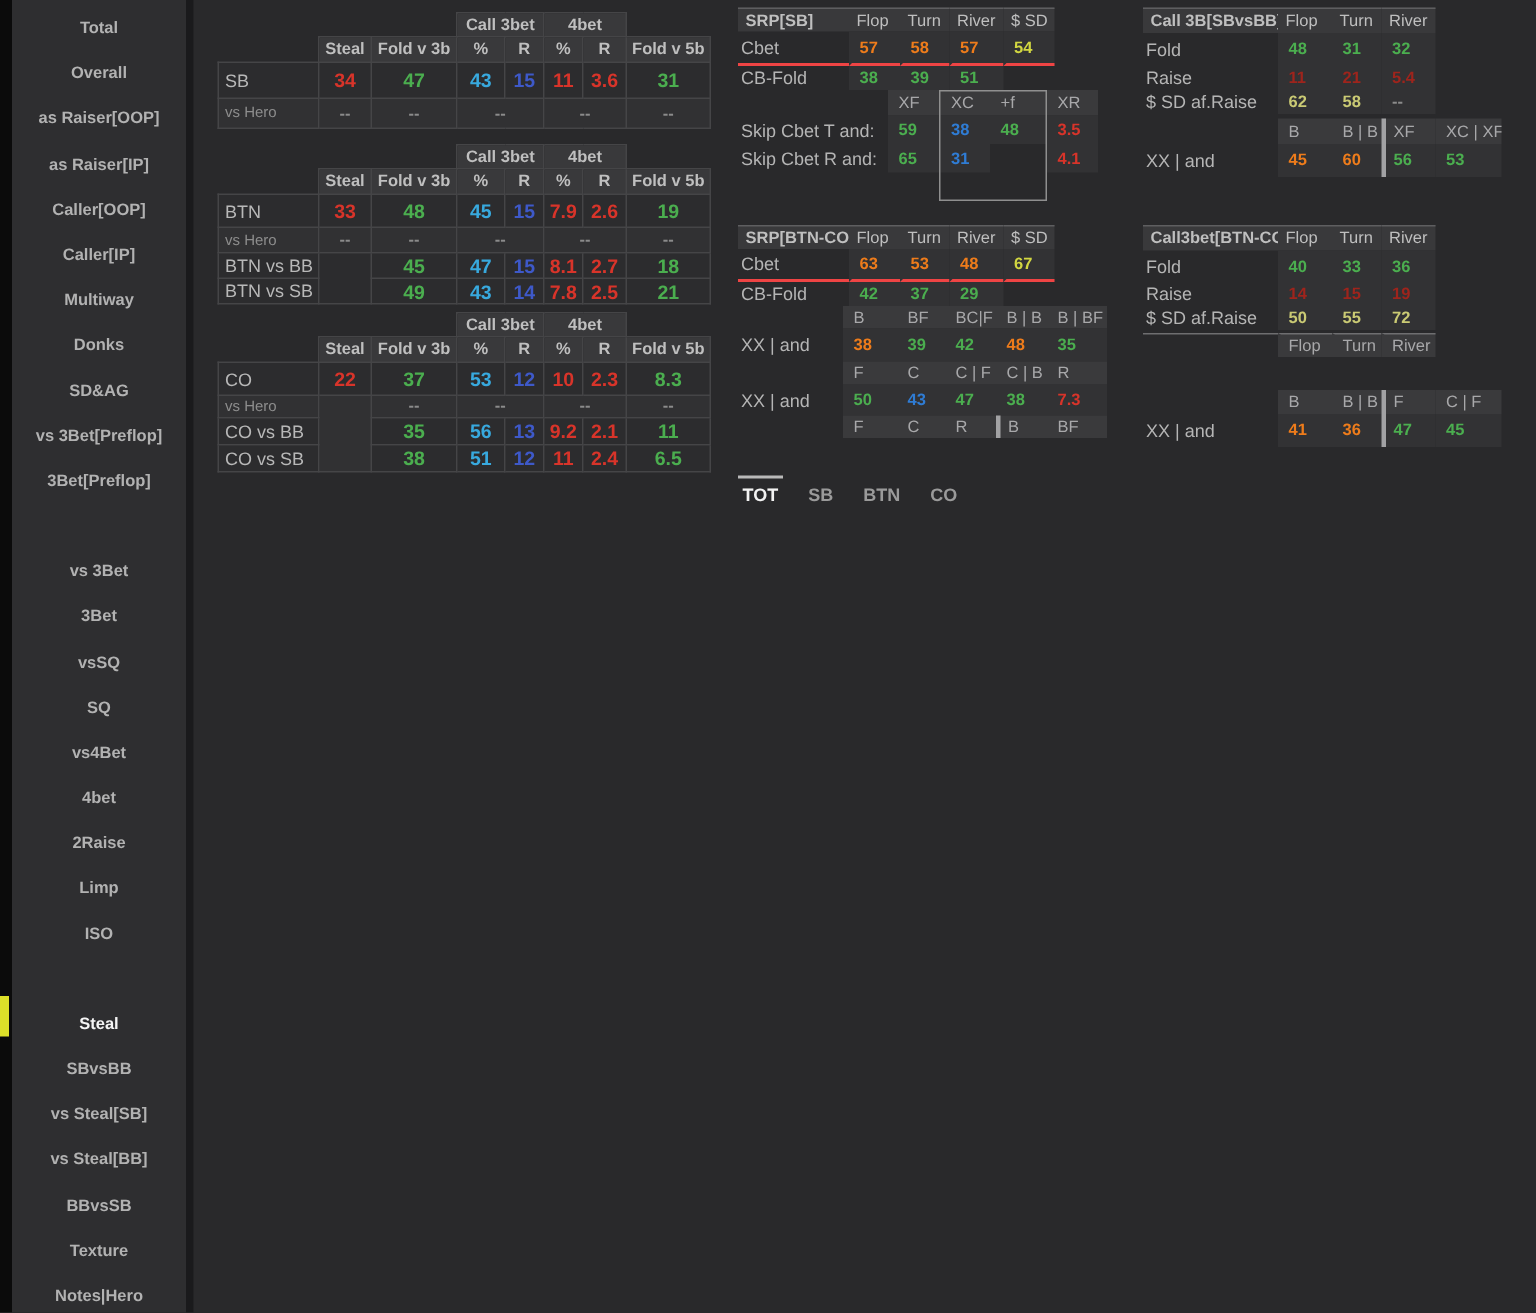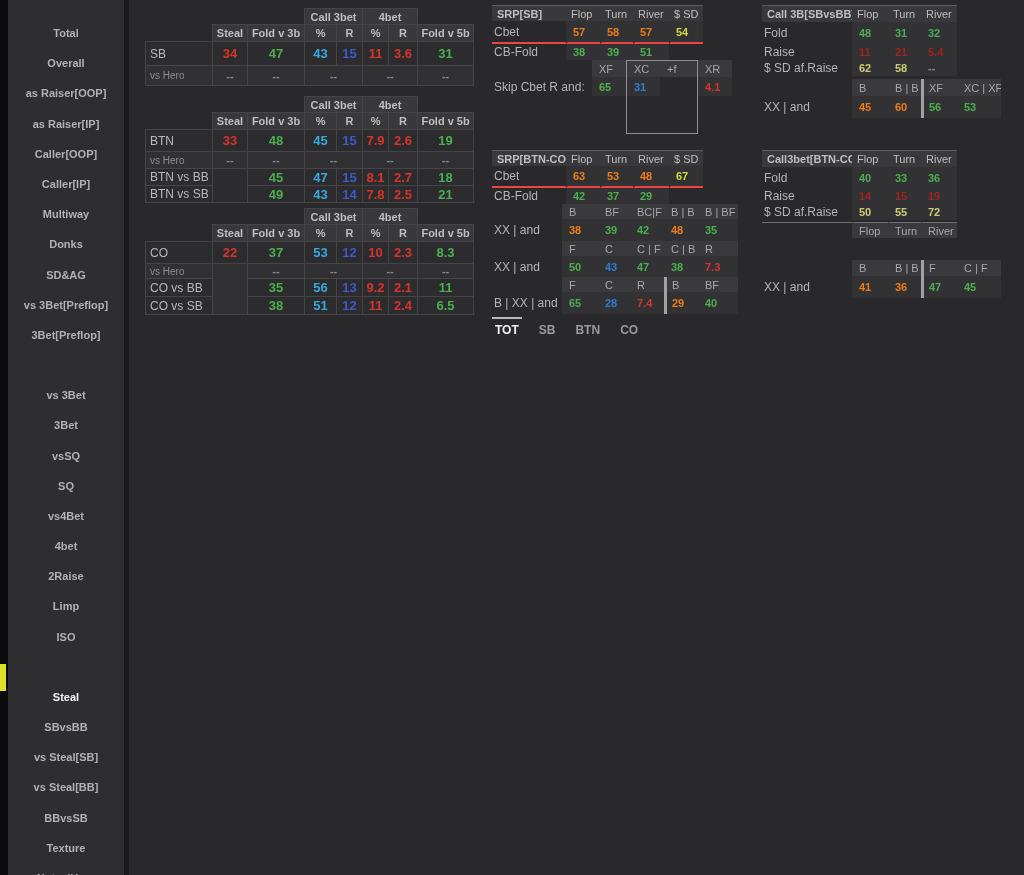--- a/index.html
+++ b/index.html
@@ -2,21 +2,21 @@
 <html style="--bg: #29292b; --strip: #0b0b0b; --panel: #2e2e30; --accent: #dde029; --red: #d8342a; --darkred: #9e241c; --green: #4bae4f; --cyan: #38a9de; --blue: #3e59c9; --medblue: #2f7cd4; --orange: #ee7c1b; --yellow: #d2d741; --paleyellow: #caca74; --dash: #8b8b8b; --titlered: #e53529; --titleblue: #2f8be4;"><head>
 <meta charset="utf-8">
 <style>
   *{margin:0;padding:0;box-sizing:border-box}
   html,body{background:#29292b}
   body{width:1024px;height:875px;position:relative;overflow:hidden;
        font-family:"Liberation Sans",sans-serif;background:var(--bg,#29292b)}
   .strip{position:absolute;left:0;top:0;width:8px;height:875px;background:var(--strip,#0b0b0b)}
   .marker{position:absolute;left:0;top:664px;width:6px;height:27px;background:var(--accent,#dde029)}
   .sidebar{position:absolute;left:8px;top:0;width:121px;height:875px;background:var(--panel,#2e2e30);
-           border-right:5px solid #1a1a1c;display:flex;flex-direction:column;padding-top:18px}
+           border-right:5px solid #1a1a1c;display:flex;flex-direction:column;padding-top:4px}
   .sbitem{flex:0 0 30.2px;display:flex;align-items:center;justify-content:center;
           color:#b2b2b2;font-size:11px;font-weight:bold;cursor:default;white-space:nowrap}
   .sbitem.active{color:#f5f5f5}
   .sbgap{flex:0 0 30px}
 
   table{border-collapse:separate;border-spacing:0;table-layout:fixed;position:absolute}
   td{padding:0;vertical-align:middle;white-space:nowrap;overflow:hidden;background-clip:padding-box}
 
   
   .pos{border-collapse:collapse}
@@ -325,20 +325,27 @@
     </colgroup>
   <tbody>
       <tr class="rh17">
     <td></td>
     <td class="sh">XF</td>
     <td class="sh">XC</td>
     <td class="sh">+f</td>
     <td class="sh">XR</td>
   </tr>
   <tr class="rh19">
+    <td class="lb">Skip Cbet T and:</td>
+    <td class="vc grn f14">59</td>
+    <td class="vc mbl f12">38</td>
+    <td class="vc grn f14">48</td>
+    <td class="vc red f11">3.5</td>
+  </tr>
+  <tr class="rh19">
     <td class="lb">Skip Cbet R and:</td>
     <td class="vc grn f14">65</td>
     <td class="vc mbl f12">31</td>
     <td class="vc nobg"></td>
     <td class="vc red f11">4.1</td>
   </tr>
 </tbody>
   </table>
 <div class="xcbox" style="left:626px;top:60px;width:72px;height:74px"></div>
 
@@ -418,28 +425,20 @@
     <td class="vc red f11">7.3</td>
   </tr>
   <tr class="rh15">
     <td></td>
     <td class="sh">F</td>
     <td class="sh">C</td>
     <td class="sh">R</td>
     <td class="sh dvd">B</td>
     <td class="sh">BF</td>
   </tr>
-  <tr class="rh22">
-    <td class="lb">B | XX | and</td>
-    <td class="vc grn f15">65</td>
-    <td class="vc mbl f12">28</td>
-    <td class="vc red f11">7.4</td>
-    <td class="vc org f15 dvd">29</td>
-    <td class="vc grn f14">40</td>
-  </tr>
 </tbody>
   </table>
 
 <div class="tabs" style="left:492px;top:317px">
   <div class="tab active">TOT</div>
   <div class="tab">SB</div>
   <div class="tab">BTN</div>
   <div class="tab">CO</div>
 </div>
 

